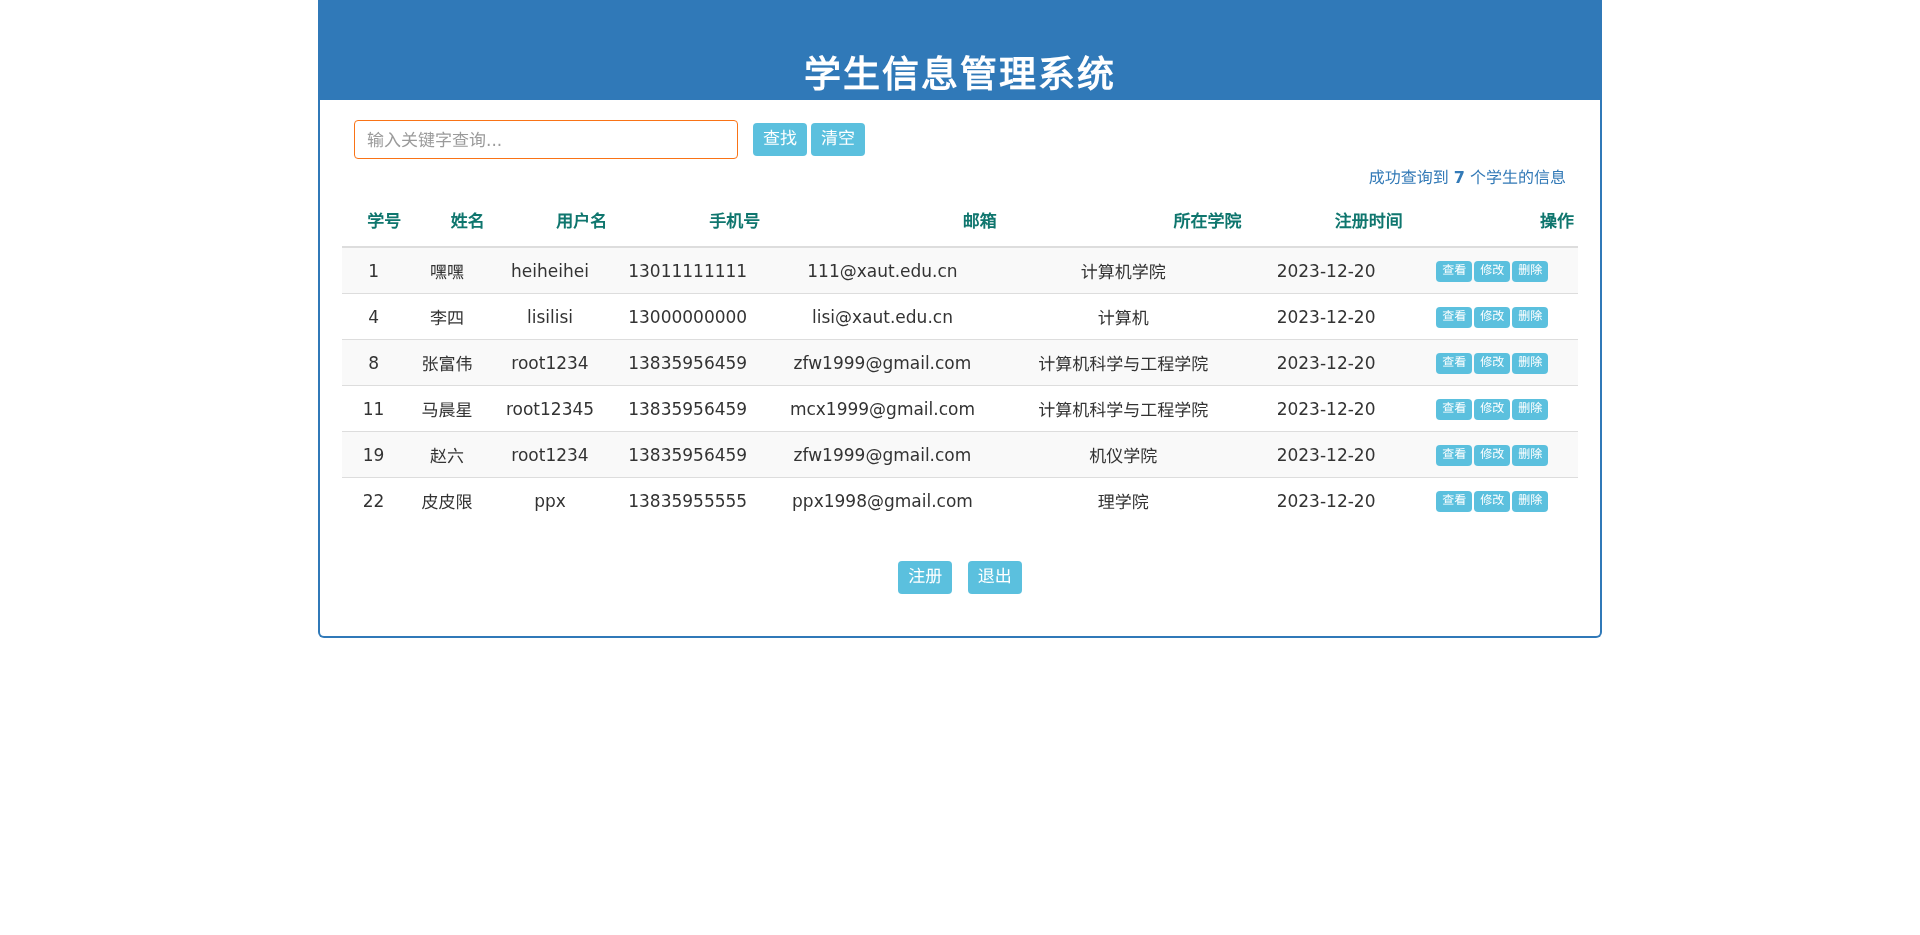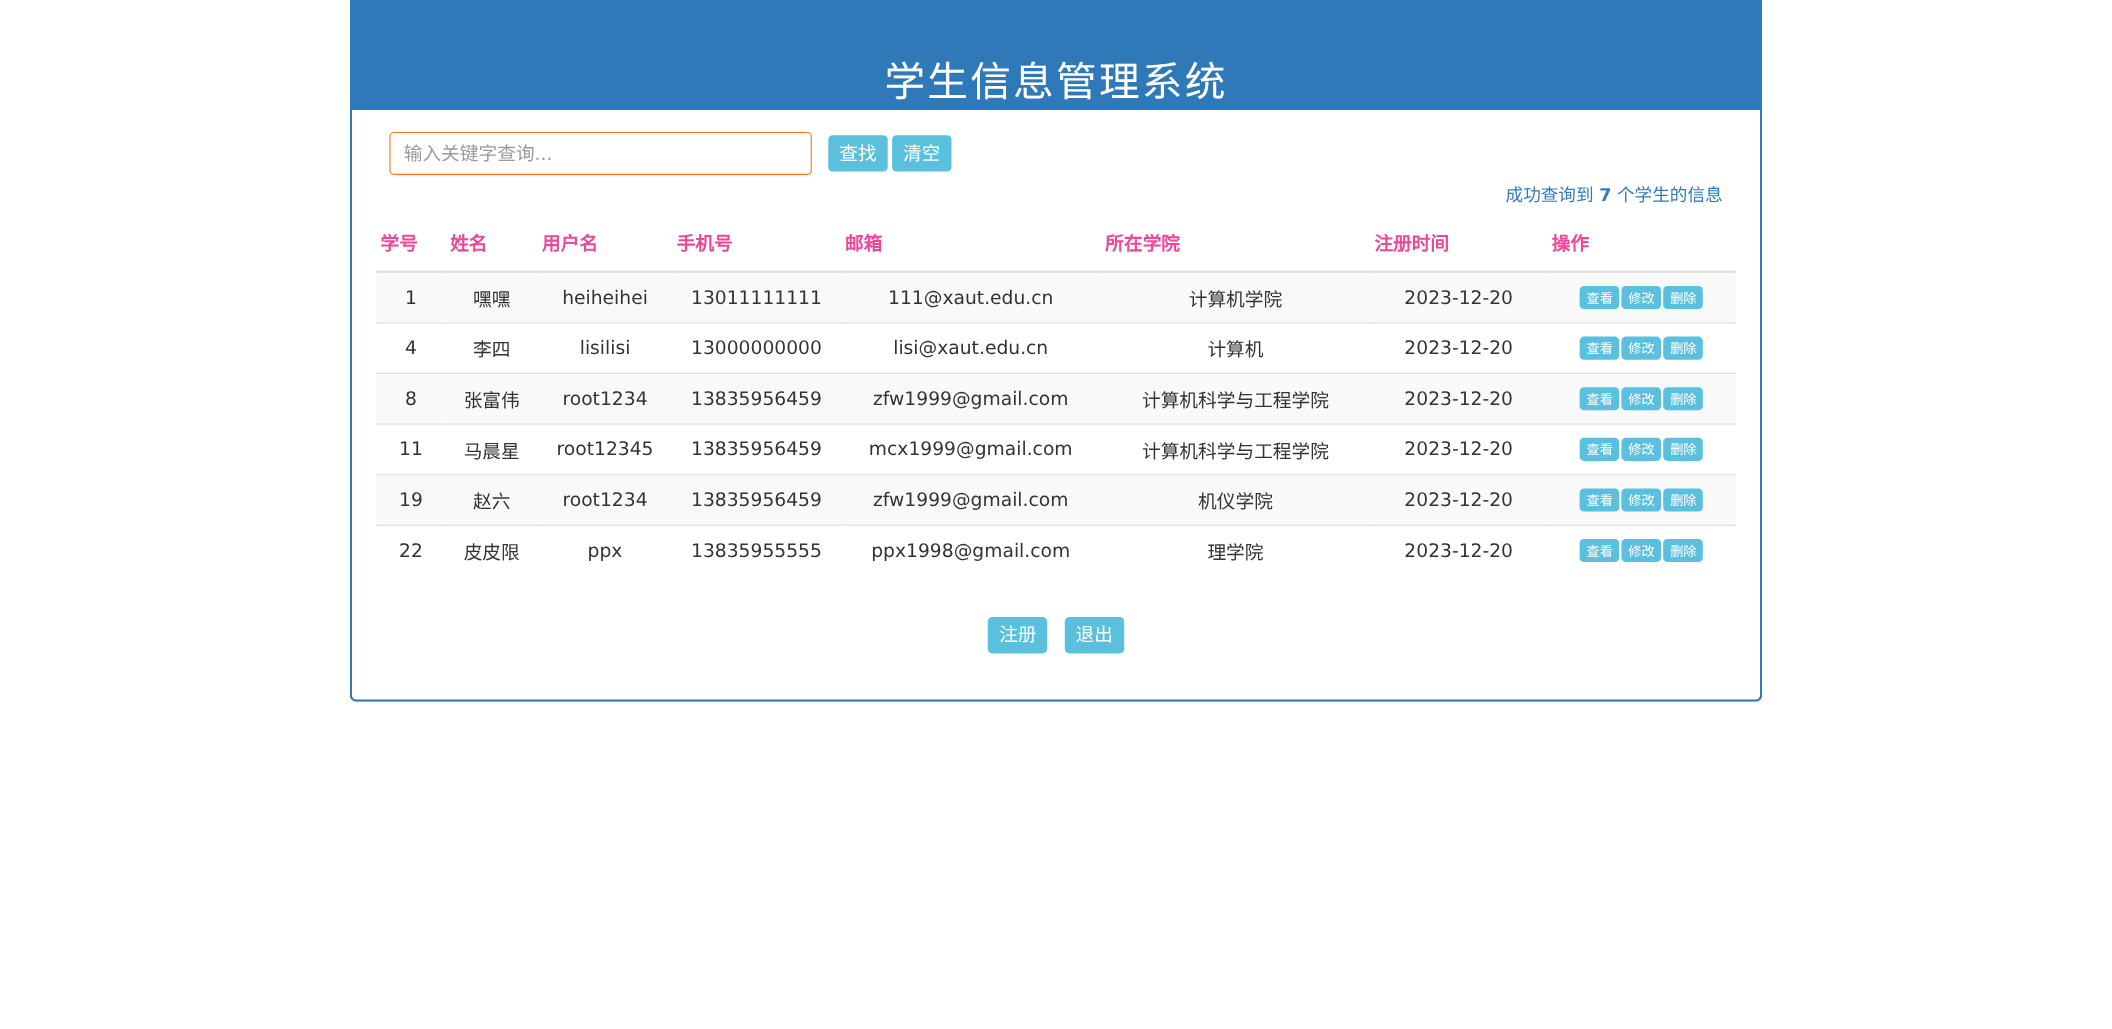--- a/index.html
+++ b/index.html
@@ -39,21 +39,21 @@
     height: 100px;
     display: flex;
     align-items: center;
     justify-content: center;
     box-sizing: border-box;
   }
   .header-title {
     color: #ffffff;
     font-size: 37px;
     letter-spacing: 2px;
-    font-weight: 400;
+    font-weight: 700;
     line-height: 1;
     margin-top: 48px;
   }
 
   
   .toolbar {
     padding: 20px 34px 0 34px;
     display: flex;
     align-items: center;
   }
@@ -71,21 +71,21 @@
     outline: none;
   }
   .search-input::placeholder {
     color: #9b9b9b;
   }
   .btn {
     display: inline-block;
     border: none;
     background: #5bc0de;
     color: #ffffff;
-    font-family: Liberation Serif, serif;
+    font-family: Liberation Mono, monospace;
     cursor: pointer;
     border-radius: 4px;
     line-height: 1;
     padding: 0;
   }
   .btn-toolbar {
     width: 54px;
     height: 33px;
     font-size: 17px;
     margin-left: 4px;
@@ -107,24 +107,24 @@
     padding: 8px 22px 0 22px;
   }
   table.data {
     width: 100%;
     border-collapse: collapse;
     table-layout: fixed;
   }
   table.data th {
     font-size: 17px;
     font-weight: bold;
-    color: #ec4899;
+    color: #0f766e;
     padding: 10px 4px 14px 4px;
     border-bottom: 2px solid #dddddd;
-    text-align: left;
+    text-align: right;
     white-space: nowrap;
   }
   table.data td {
     font-size: 17px;
     color: #333333;
     padding: 10px 4px;
     border-top: 1px solid #dddddd;
     text-align: center;
     white-space: nowrap;
     height: 17px;

